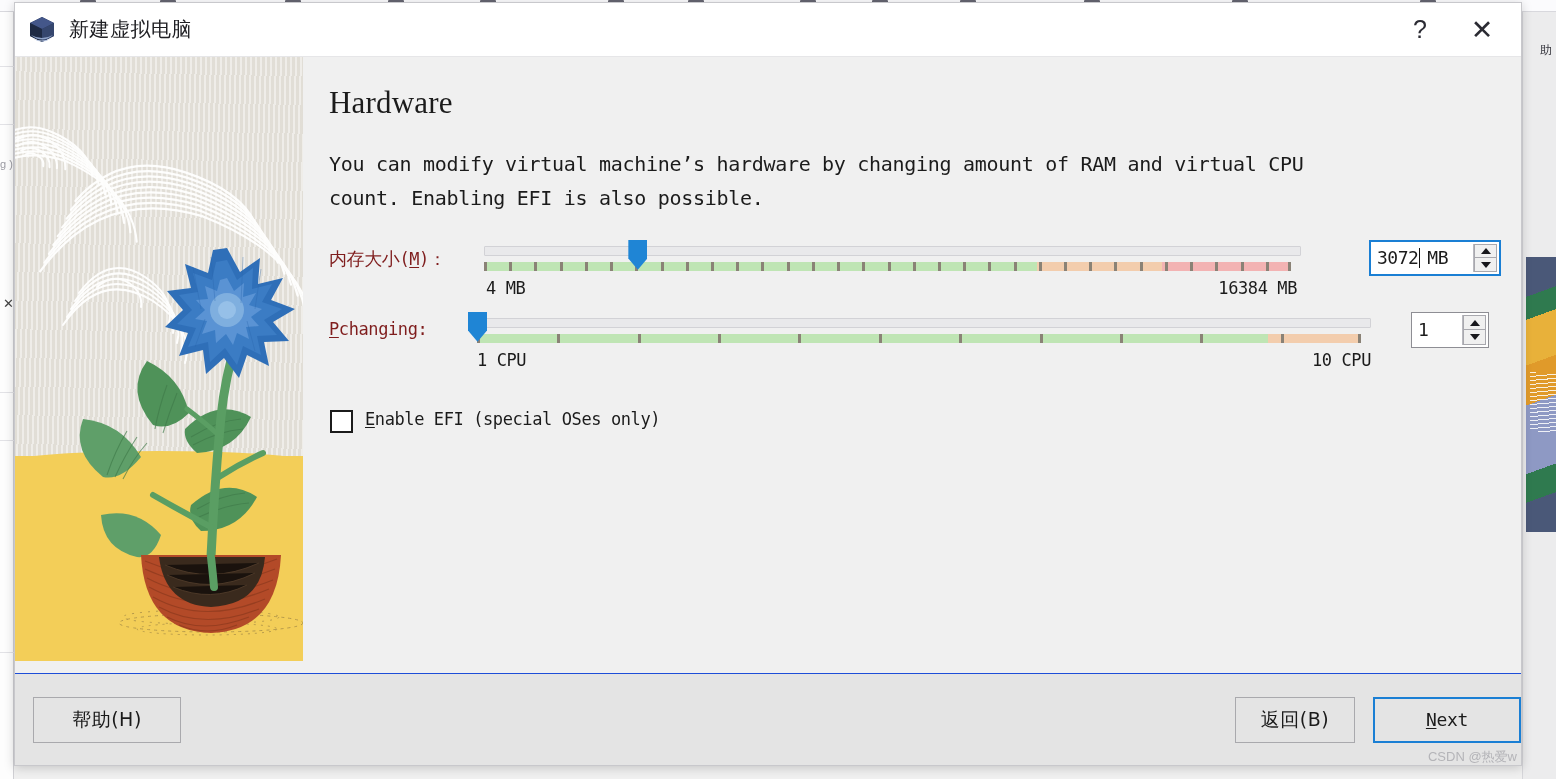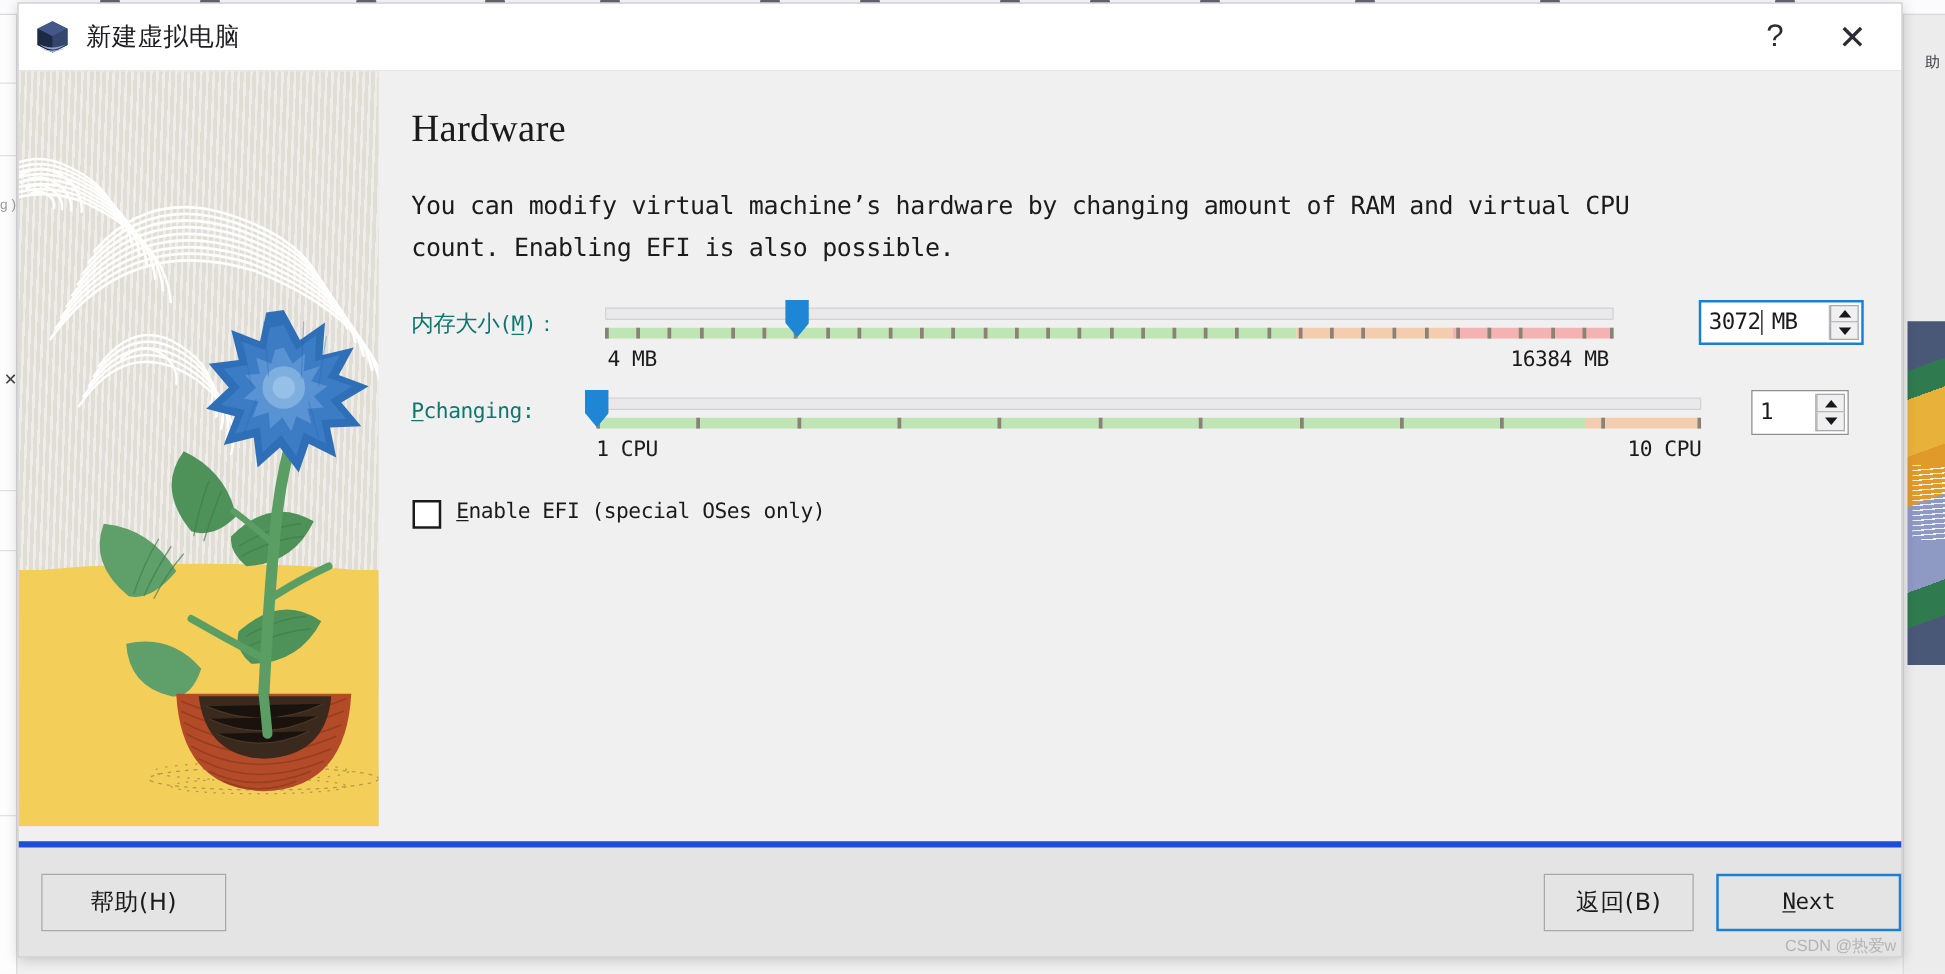--- a/index.html
+++ b/index.html
@@ -124,38 +124,38 @@
     background: #f3ce58;
   }
   #illus .ground:before {
     content: ""; position: absolute; left: 0; top: -5px; width: 288px; height: 10px;
     background: #f3ce58;
     border-radius: 50% 50% 0 0 / 100% 100% 0 0;
   }
   #illus svg.art { position: absolute; left: 0; top: 0; }
 
   
-  #content { flex: 1; padding: 28px 30px 0 26px; position: relative; }
+  #content { flex: 1; padding: 28px 20px 0 26px; position: relative; }
   #h-title {
     font-family: "Liberation Serif", "DejaVu Serif", serif;
     font-size: 31px; color: #1b1b1b; margin: 0 0 26px 0;
     letter-spacing: .2px;
   }
   #h-desc {
     font-family: "DejaVu Sans Mono", "Liberation Mono", monospace;
     font-size: 20px; line-height: 1.72; color: #1b1b1b;
     max-width: 1010px; margin: 0 0 22px 0; letter-spacing: -.3px;
   }
 
   
   .row { position: relative; height: 38px; }
   .row-lbl {
     position: absolute; left: 0; top: 9px;
     font-family: "DejaVu Sans Mono", "Liberation Mono", monospace;
-    font-size: 17px; color: #0f766e; white-space: nowrap; letter-spacing: -.4px;
+    font-size: 17px; color: #7f1d1d; white-space: nowrap; letter-spacing: -.4px;
   }
   .row-lbl .cn {
     font-family: "DejaVu Sans", "Liberation Sans", sans-serif; font-size: 18px;
   }
   .mn { text-decoration: underline; text-underline-offset: 2px; }
 
   .slider-wrap { position: absolute; top: 0; height: 38px; }
   .groove {
     position: absolute; left: 0; top: 8px; height: 10px; width: 100%;
     background: #e9e9eb; border: 1px solid #d2d2d6; border-radius: 1px;
@@ -205,35 +205,35 @@
     display: flex; align-items: center; justify-content: center;
     font-size: 8px; color: #1b1b1b; line-height: 1;
   }
   .spin .btns div + div { border-top: none; }
   .arrow-up   { width: 0; height: 0; border-left: 5px solid transparent;
                  border-right: 5px solid transparent; border-bottom: 6px solid #18181c; }
   .arrow-down { width: 0; height: 0; border-left: 5px solid transparent;
                  border-right: 5px solid transparent; border-top: 6px solid #18181c; }
 
   
-  #efi-row { position: relative; height: 34px; margin-top: 14px; }
+  #efi-row { position: relative; height: 34px; margin-top: 24px; }
   #efi-box {
     position: absolute; left: 1px; top: 6px; width: 23px; height: 23px;
     background: #fff; border: 2px solid #1b1b1b;
   }
   #efi-lbl {
     position: absolute; left: 36px; top: 5px;
     font-family: "DejaVu Sans Mono", "Liberation Mono", monospace;
     font-size: 17px; color: #1b1b1b; letter-spacing: -.4px; white-space: nowrap;
   }
 
   
   #footer {
     height: 92px; min-height: 92px; background: #e4e4e4;
-    border-top: 5px solid #1d4ed8;
+    border-top: 1px solid #1d4ed8;
     display: flex; align-items: center; position: relative;
   }
   .btn {
     height: 46px; background: #e4e4e4; border: 1px solid #a9a9ad;
     display: flex; align-items: center; justify-content: center;
     font-family: "DejaVu Sans", "Liberation Sans", sans-serif;
     font-size: 19px; color: #1b1b1b; cursor: default; letter-spacing: .5px;
   }
   .btn.mono {
     font-family: "DejaVu Sans Mono", "Liberation Mono", monospace;

